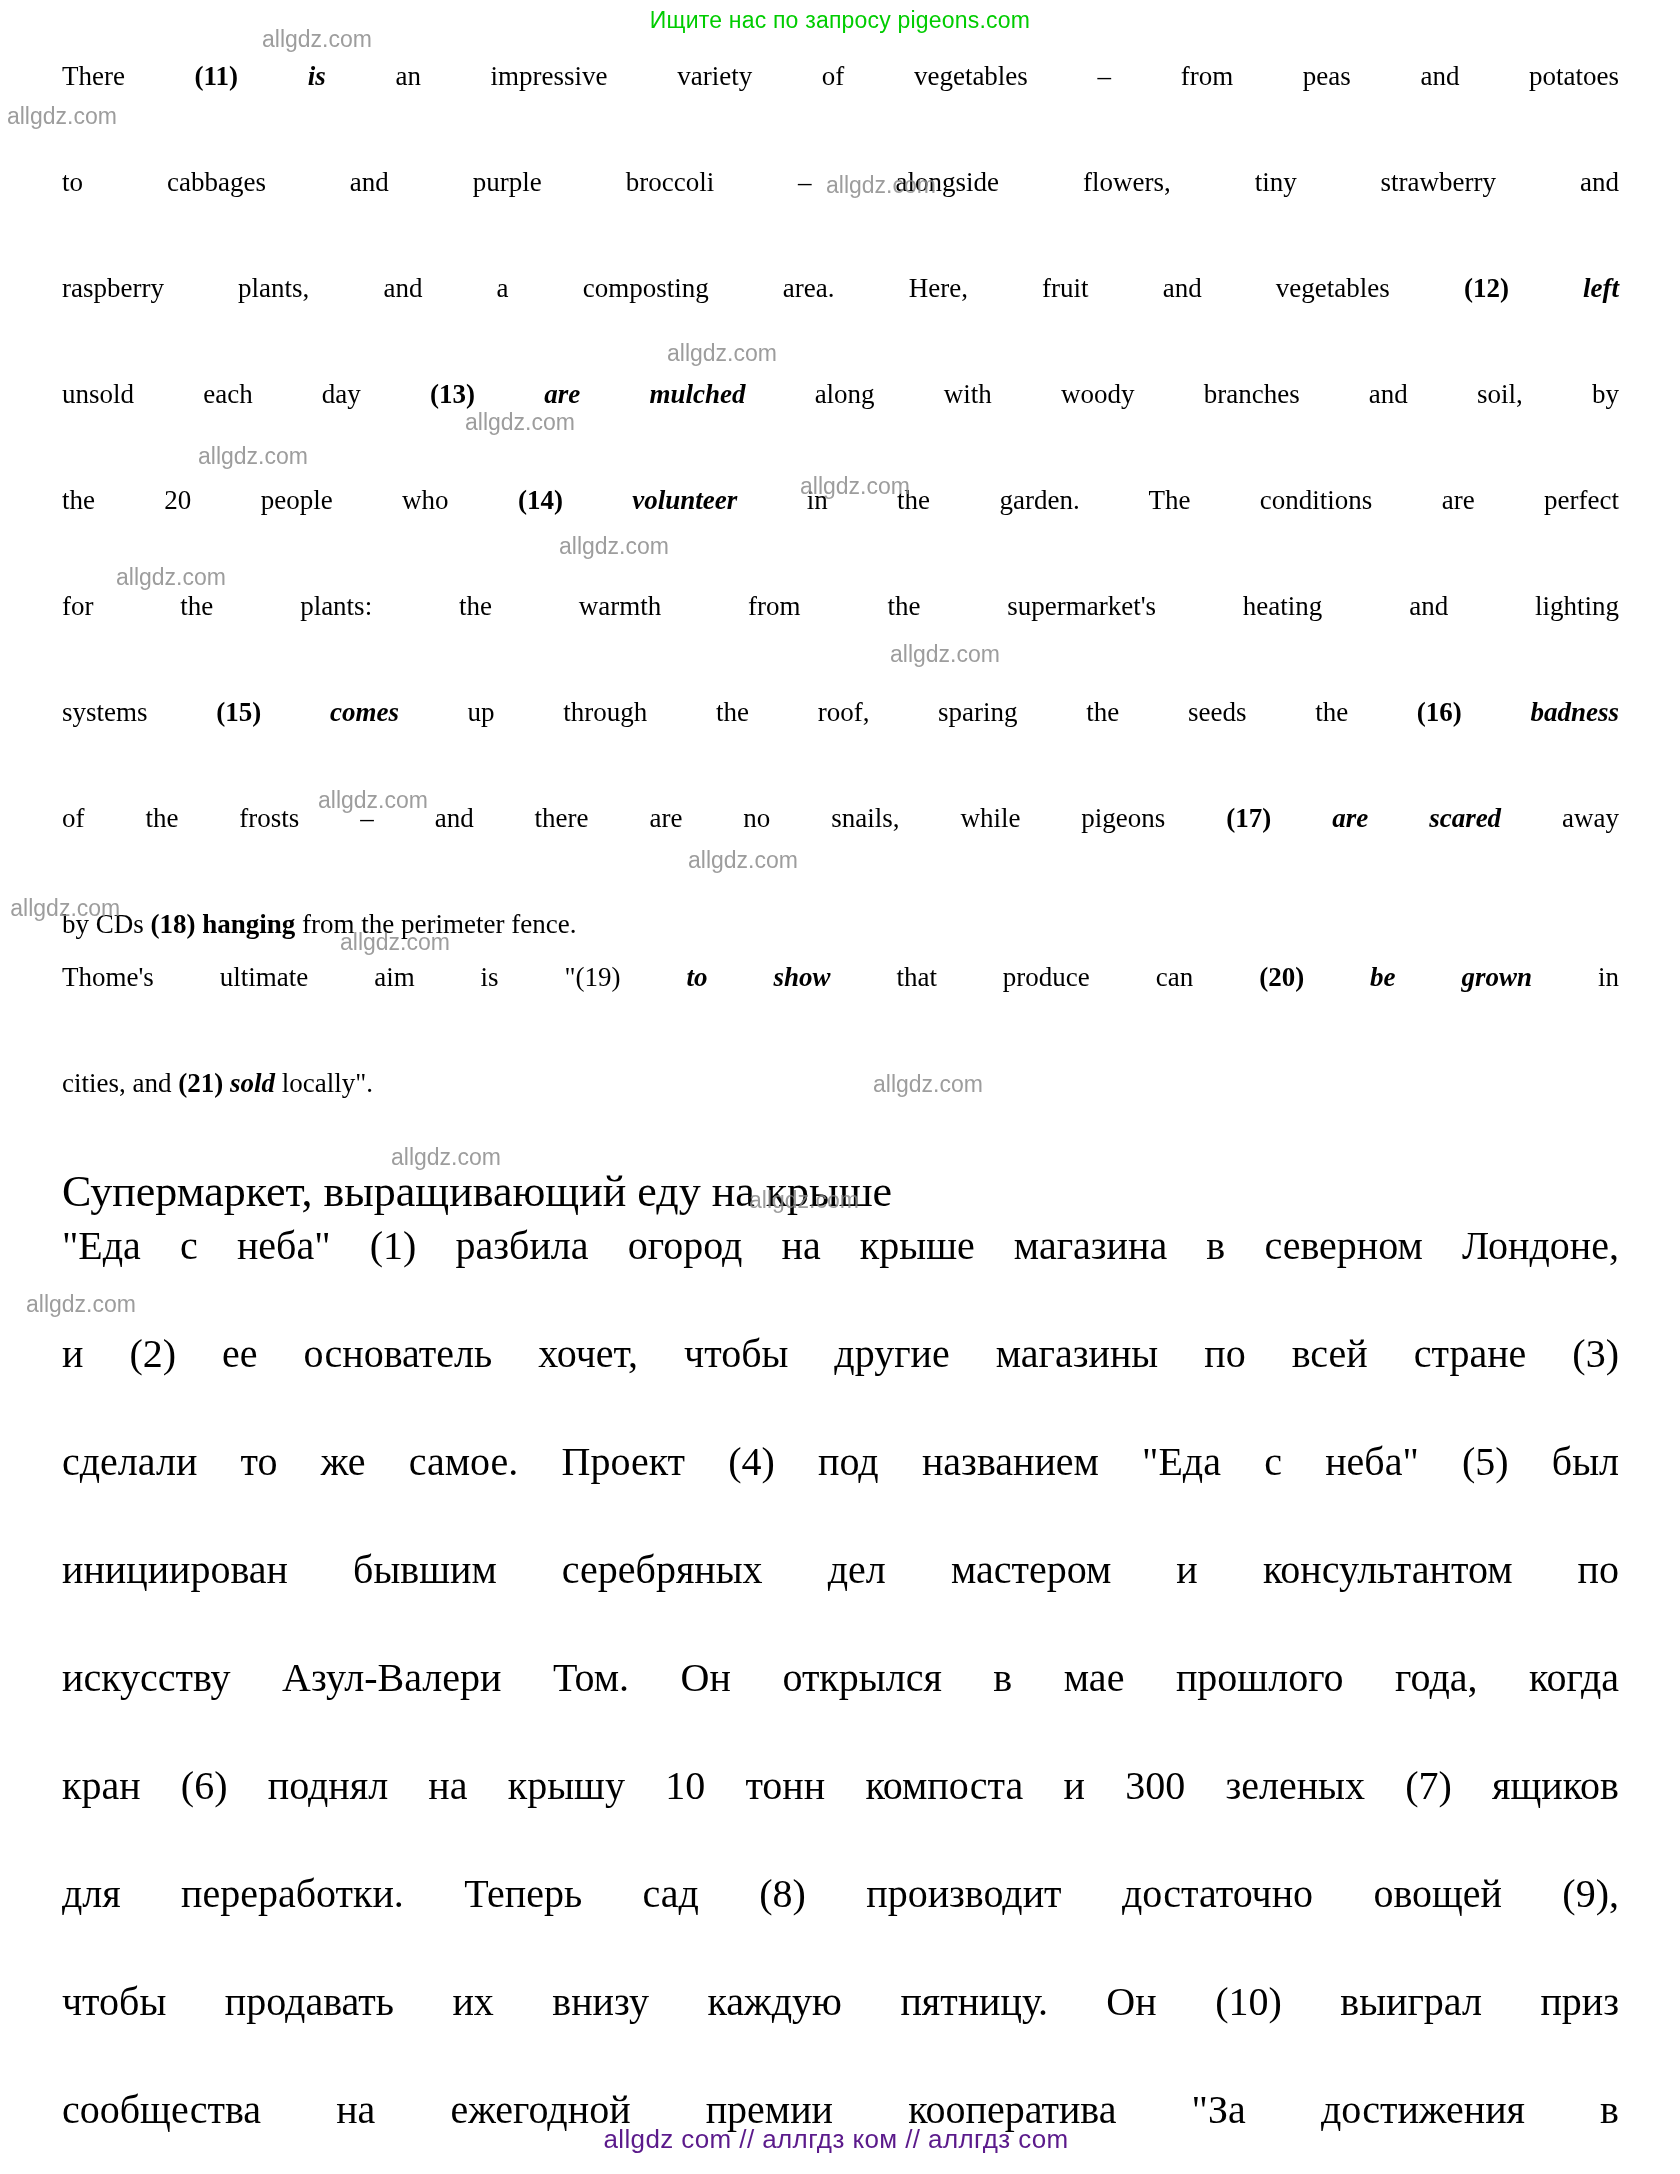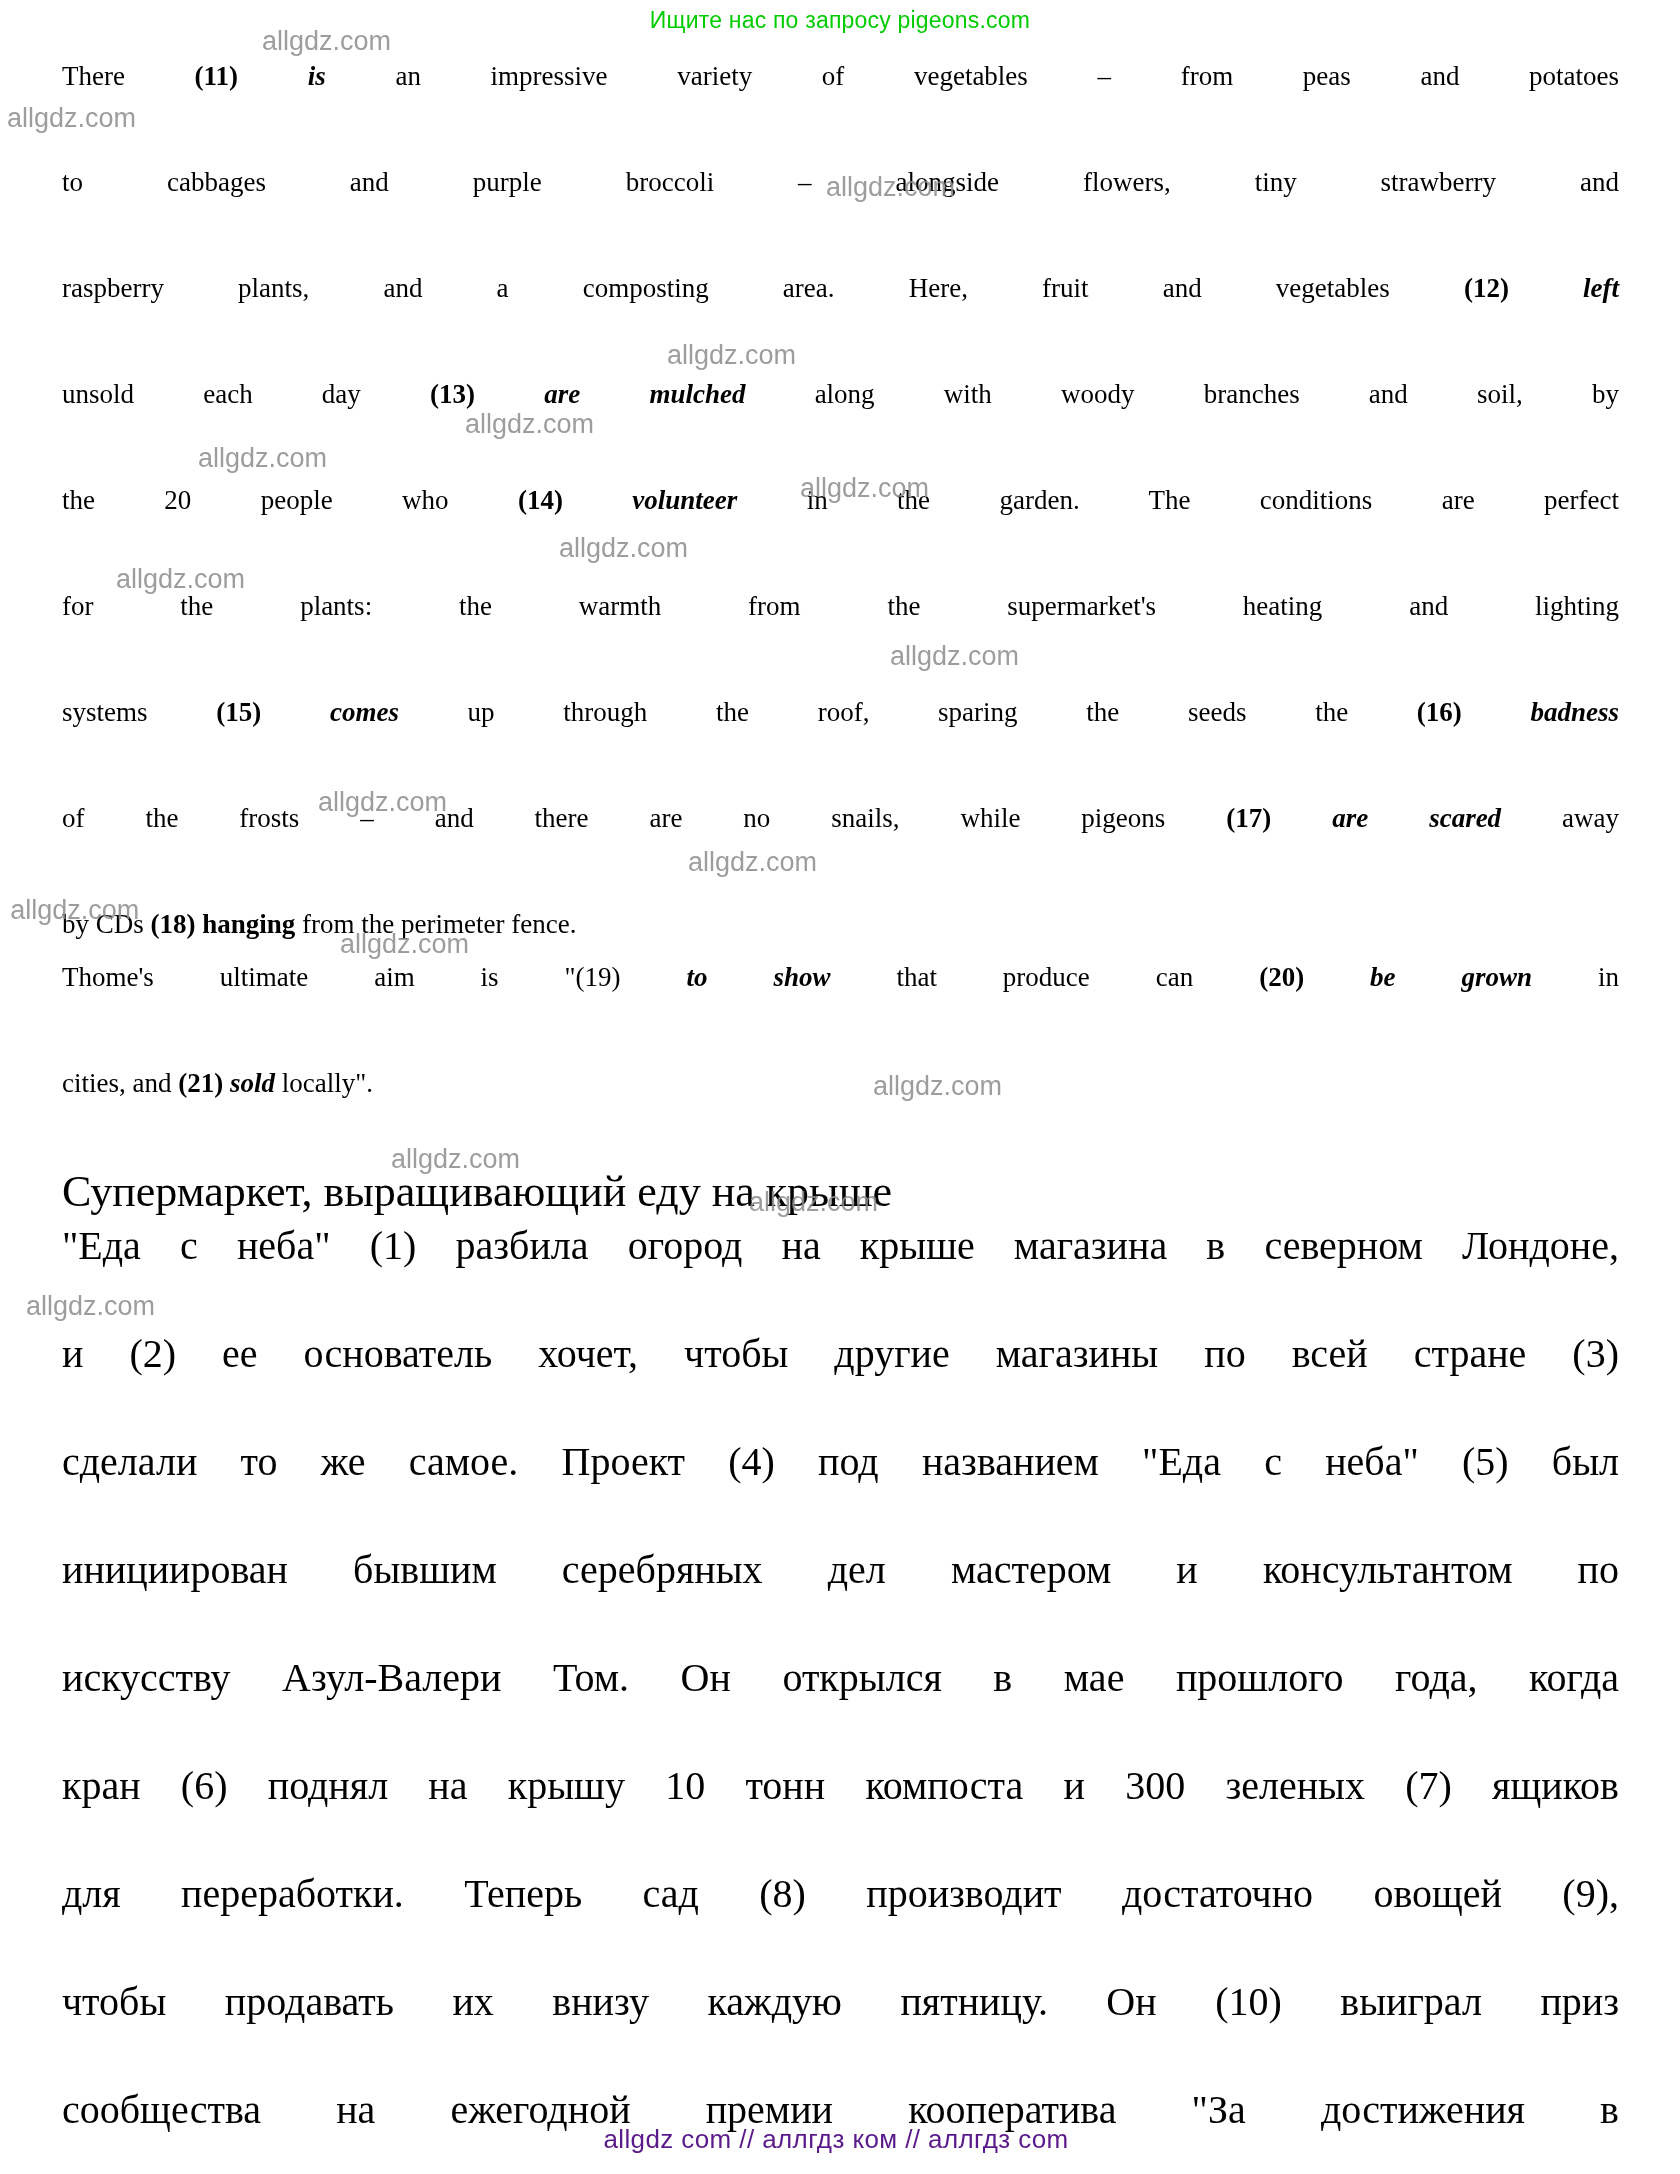--- a/index.html
+++ b/index.html
@@ -50,21 +50,21 @@
   }
   .gap-block { height: 55px; }
 
   .ru { font-size: 40px; line-height: 54px; }
   .ru-head { font-size: 44px; line-height: 54px; text-align: left; }
 
   
   .wm {
     position: absolute;
     font-family: "Liberation Sans", sans-serif;
-    font-size: 27px;
+    font-size: 23px;
     color: #8c8c8c;
     opacity: 0.85;
     white-space: nowrap;
     z-index: 5;
     pointer-events: none;
   }
 
   
   .footer {
     position: absolute;

